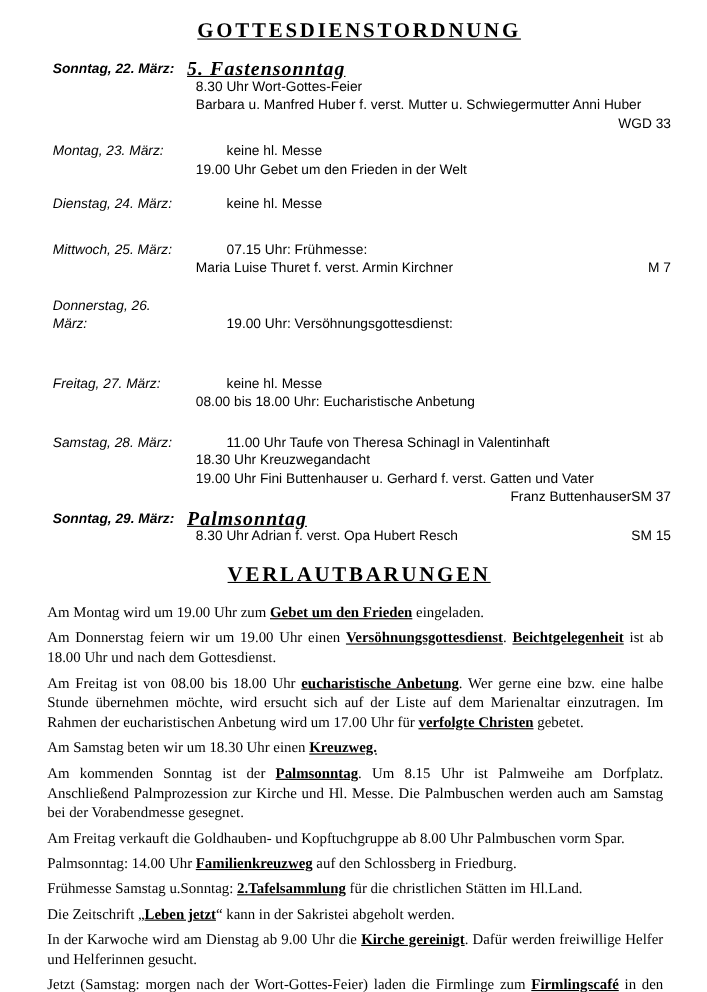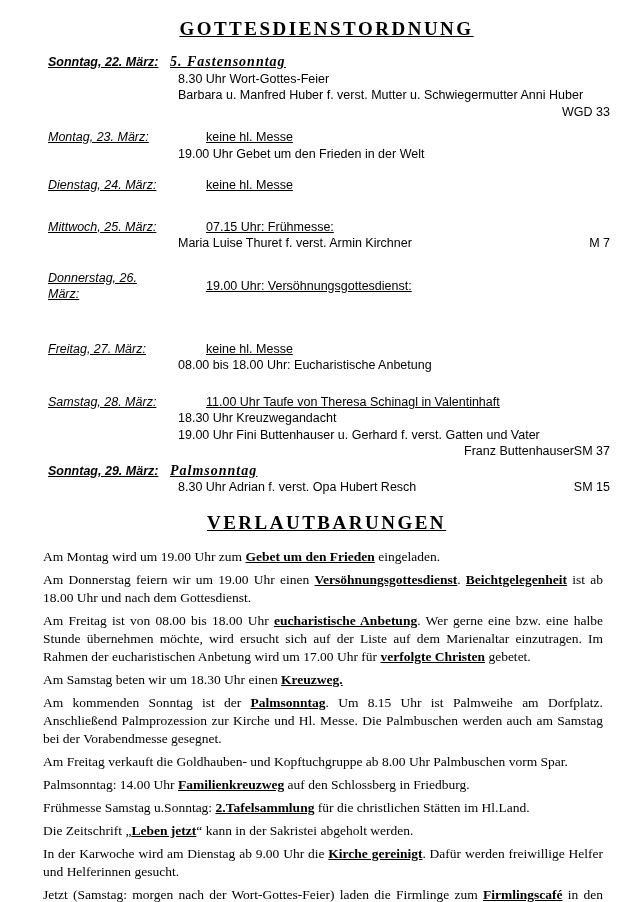--- a/index.html
+++ b/index.html
@@ -10,28 +10,28 @@
     font-family:"Liberation Serif",serif;
     font-weight:bold;
     font-size:19px;
     letter-spacing:2.5px;
     text-align:center;
     text-decoration:underline;
     margin:4px 0 0 0;
   }
   .schedule{margin-top:14px;font-size:12.5px;line-height:16.5px;}
   .entry{margin-left:5px;}
-  .head-row{display:flex;align-items:center;text-decoration:underline;}
+  .head-row{display:flex;align-items:flex-end;}
   .day{font-style:italic;width:122px;flex-shrink:0;}
   .day.bold{font-weight:bold;}
   .inline-text{flex:1;padding-left:36px;}
   .feast{
     font-family:"Liberation Serif",serif;
     font-weight:bold;font-style:italic;
-    font-size:14px;letter-spacing:1px;
+    font-size:18px;letter-spacing:1px;
     text-decoration:underline;
   }
   .detail{margin-left:130px;}
   .with-code{display:flex;justify-content:space-between;margin-left:130px;gap:40px;}
   .code{white-space:nowrap;}
   .code-line{text-align:right;}
   .right-line{display:flex;justify-content:flex-end;margin-left:130px;}
 
   .ann-title{margin-top:16px;}
   .announcements{margin-top:14px;margin-right:7px;}

